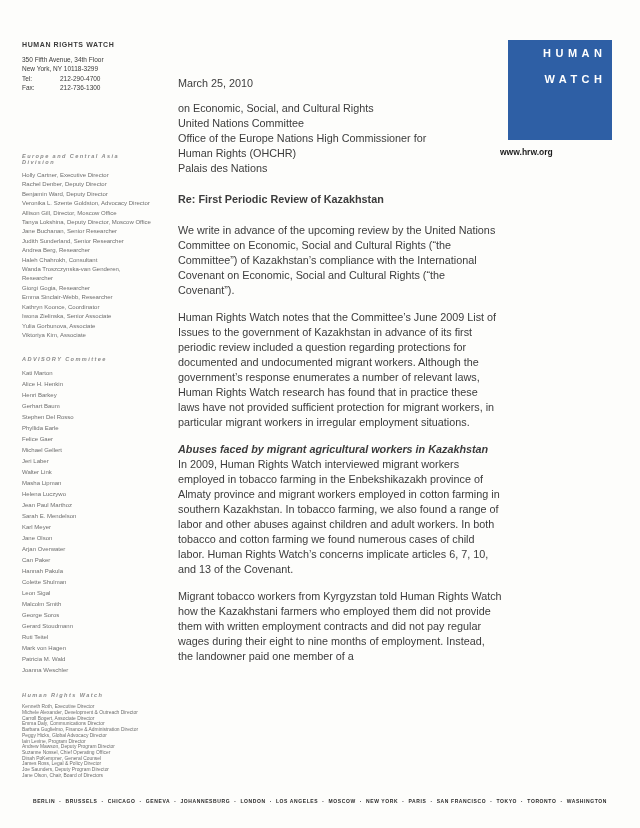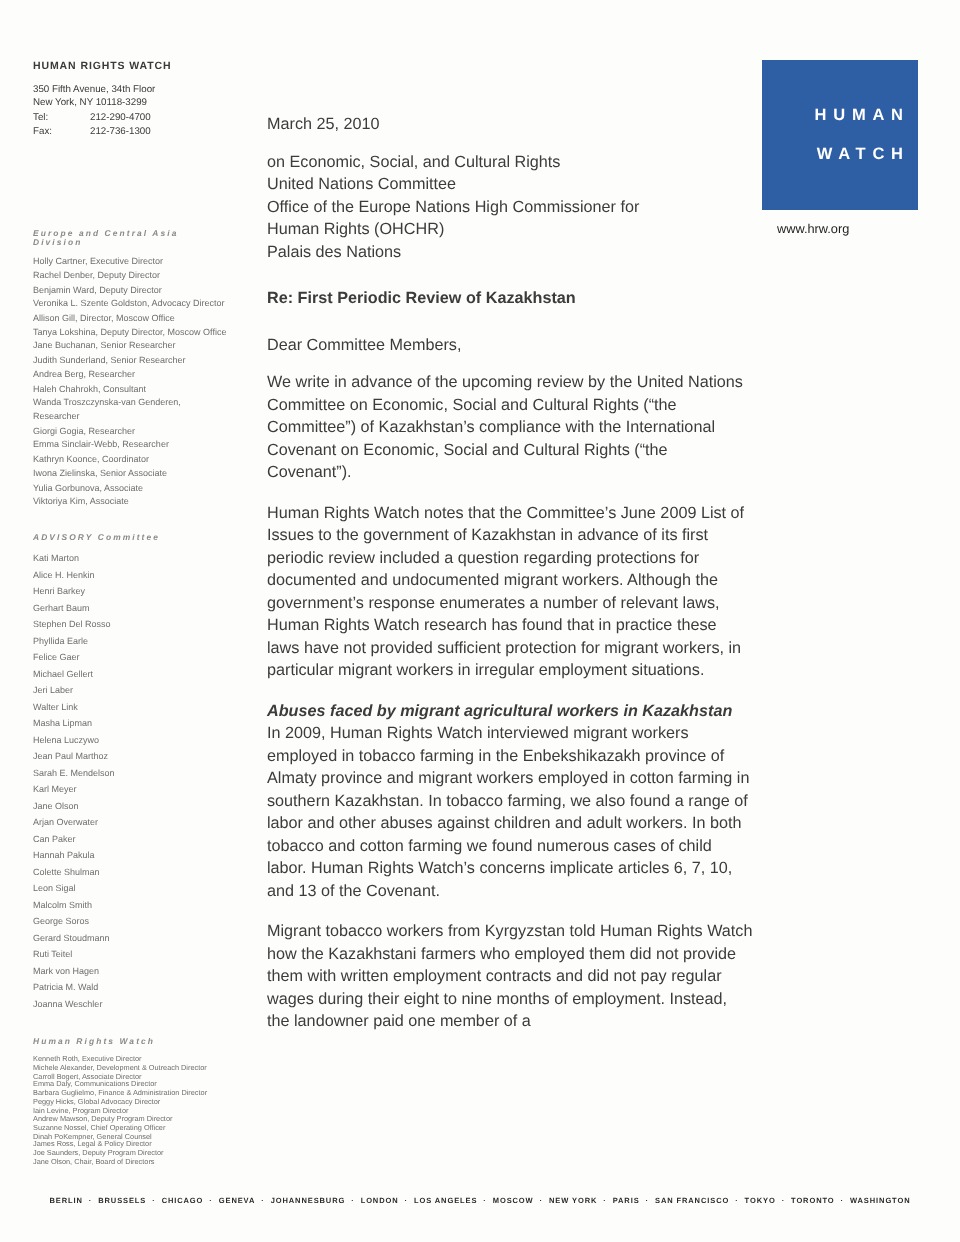--- a/index.html
+++ b/index.html
@@ -22,28 +22,28 @@
   .org-block{position:absolute;left:22px;top:40px;font-size:6.5px;line-height:9.5px;color:#3a3a3a;}
   .org-name{font-weight:bold;font-size:7px;letter-spacing:0.6px;margin-bottom:5px;}
   .addr-line{white-space:nowrap;}
   .contact-row{display:flex;}
   .contact-label{width:38px;}
 
   
   .logo{
     position:absolute;left:508px;top:40px;width:104px;height:100px;
     background:var(--brand-blue);
-    display:flex;align-items:center;justify-content:flex-end;
+    display:flex;align-items:flex-start;justify-content:flex-end;
   }
   .logo-lines{width:100%;text-align:right;padding-right:10px;}
   .logo-line{
     color:#ffffff;font-weight:bold;font-size:11px;line-height:26px;
     letter-spacing:4.5px;margin-right:-4.5px;
   }
-  .website{position:absolute;left:518px;top:147px;font-weight:normal;font-size:8.5px;color:#1c1c1c;}
+  .website{position:absolute;left:500px;top:147px;font-weight:bold;font-size:8.5px;color:#1c1c1c;}
 
   
   .sidebar{position:absolute;left:22px;top:153px;width:130px;color:var(--sidebar-text);}
   .sb-title{
     font-size:5.6px;font-weight:bold;font-style:italic;letter-spacing:1.4px;
     color:#8a8a8a;margin:0 0 6px 0;
   }
   .sb-section{margin:0 0 16px 0;}
   .sb-item{font-size:6px;line-height:9.4px;}
   .sb-section.advisory .sb-item{line-height:11px;}
@@ -175,21 +175,20 @@
   <main class="letter">
     <div class="date">March 25, 2010</div>
     <div class="recipient">
         <div class="recipient-line">on Economic, Social, and Cultural Rights</div>
         <div class="recipient-line">United Nations Committee</div>
         <div class="recipient-line">Office of the Europe Nations High Commissioner for</div>
         <div class="recipient-line">Human Rights (OHCHR)</div>
         <div class="recipient-line">Palais des Nations</div>
       </div>
     <div class="subject">Re: First Periodic Review of Kazakhstan</div>
-    <div class="salutation">Dear Committee Members,</div>
     <div class="body-blocks">
         <p class="block para">We write in advance of the upcoming review by the United Nations Committee on Economic, Social and Cultural Rights (“the Committee”) of Kazakhstan’s compliance with the International Covenant on Economic, Social and Cultural Rights (“the Covenant”).</p>
         <p class="block para">Human Rights Watch notes that the Committee’s June 2009 List of Issues to the government of Kazakhstan in advance of its first periodic review included a question regarding protections for documented and undocumented migrant workers. Although the government’s response enumerates a number of relevant laws, Human Rights Watch research has found that in practice these laws have not provided sufficient protection for migrant workers, in particular migrant workers in irregular employment situations.</p>
         <p class="block heading-italic">Abuses faced by migrant agricultural workers in Kazakhstan</p>
         <p class="block para">In 2009, Human Rights Watch interviewed migrant workers employed in tobacco farming in the Enbekshikazakh province of Almaty province and migrant workers employed in cotton farming in southern Kazakhstan. In tobacco farming, we also found a range of labor and other abuses against children and adult workers. In both tobacco and cotton farming we found numerous cases of child labor. Human Rights Watch’s concerns implicate articles 6, 7, 10, and 13 of the Covenant.</p>
         <p class="block para">Migrant tobacco workers from Kyrgyzstan told Human Rights Watch how the Kazakhstani farmers who employed them did not provide them with written employment contracts and did not pay regular wages during their eight to nine months of employment. Instead, the landowner paid one member of a</p>
       </div>
   </main>
 
   <footer class="cities"><span class="city">BERLIN</span><span class="city">BRUSSELS</span><span class="city">CHICAGO</span><span class="city">GENEVA</span><span class="city">JOHANNESBURG</span><span class="city">LONDON</span><span class="city">LOS ANGELES</span><span class="city">MOSCOW</span><span class="city">NEW YORK</span><span class="city">PARIS</span><span class="city">SAN FRANCISCO</span><span class="city">TOKYO</span><span class="city">TORONTO</span><span class="city">WASHINGTON</span></footer>

